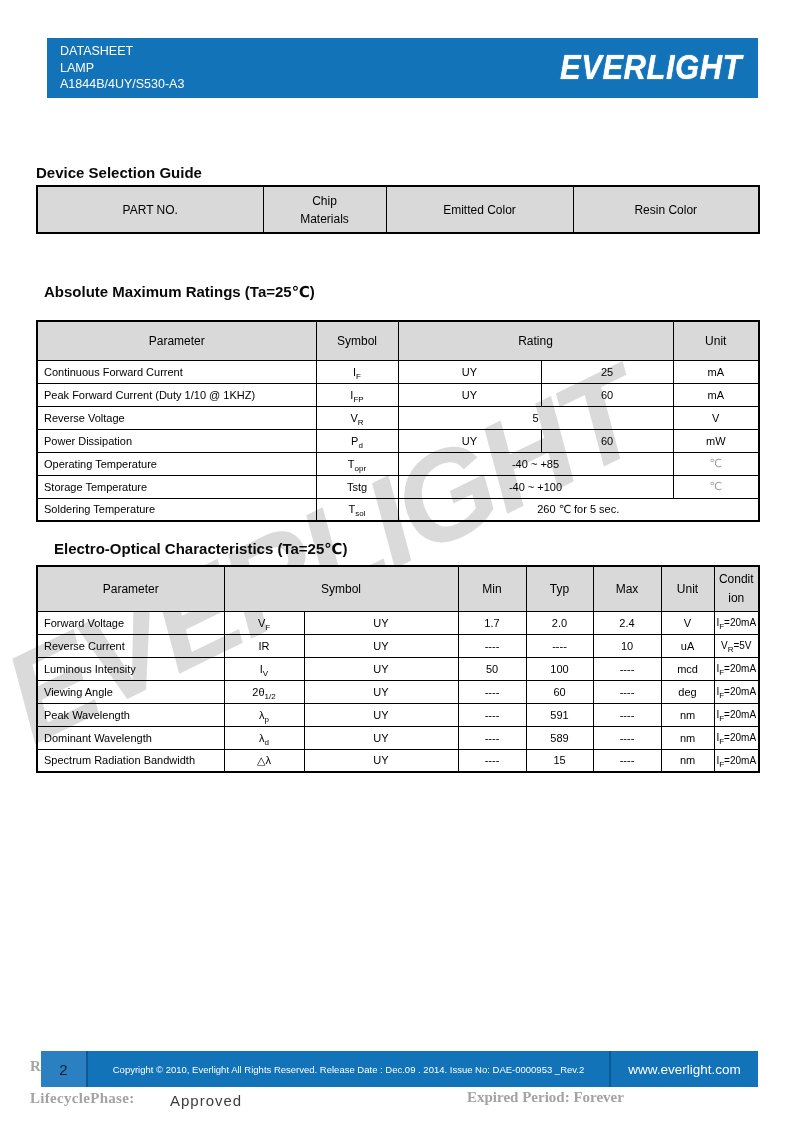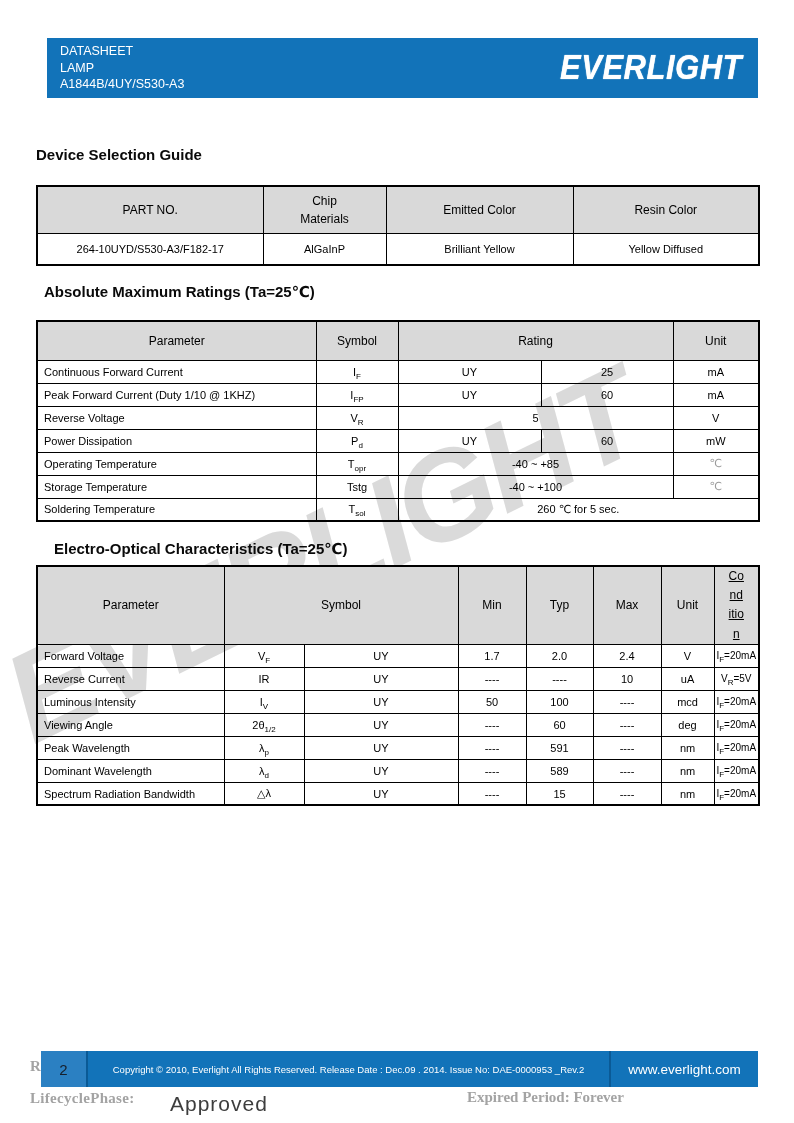--- a/index.html
+++ b/index.html
@@ -14,21 +14,21 @@
 
   
   .header-bar{left:47px;top:38px;width:711px;height:60px;background:#1273b9;
     display:flex;justify-content:space-between;align-items:center;padding:0 16px 0 13px;}
   .header-lines{color:#ffffff;font-size:12.5px;line-height:1.35;}
   .logo{color:#fff;font-size:31px;font-weight:bold;font-style:italic;letter-spacing:0.5px;
     transform:scaleY(1.12);text-shadow:0 0 1px #fff;}
 
   
   .sec-title{font-size:15px;font-weight:bold;color:#0a0a0a;}
-  .t1{left:36px;top:146px;}
+  .t1{left:36px;top:164px;}
   .t2{left:44px;top:283px;}
   .t3{left:54px;top:540px;}
 
   
   table{border-collapse:collapse;table-layout:fixed;border:2px solid #000;background:transparent;}
   td,th{border:1px solid #000;font-size:11px;overflow:hidden;vertical-align:middle;}
   th{background:#d9d9d9;font-weight:normal;font-size:12px;text-align:center;line-height:1.5;}
   .c{text-align:center;}
   .pl{text-align:left;padding-left:6px;}
   sub{font-size:8px;line-height:0;}
@@ -36,35 +36,35 @@
   #tbl1{left:36px;top:185px;width:722px;}
   #tbl1 th{height:47px;}
   #tbl1 td{height:32px;}
   #tbl2{left:36px;top:320px;width:722px;}
   #tbl2 th{height:39px;}
   #tbl2 td{height:23px;}
   #tbl3{left:36px;top:565px;width:722px;}
   #tbl3 th{height:45px;}
   #tbl3 td{height:23px;}
   #tbl3 td.cond{font-size:10px;text-align:center;}
-  #tbl3 th.cond-h{word-break:break-all;line-height:1.6;padding:0 14px;text-decoration:underline;}
+  #tbl3 th.cond-h{word-break:break-all;line-height:1.6;padding:0 4px;}
   .unit-gray{color:#9a9a9a;}
 
   
   .footer-bar{left:41px;top:1051px;width:717px;height:36px;background:#1273b9;display:flex;z-index:10;}
   .pagebox{width:47px;background:#2b80c2;color:#161f2c;font-size:15px;
     display:flex;align-items:center;justify-content:center;border-right:2px solid #0a5a96;}
   .copy{flex:1;color:#fff;font-size:9.5px;display:flex;align-items:center;justify-content:center;
     border-right:2px solid #0a5a96;padding:0 18px;white-space:nowrap;}
   .web{width:147px;color:#fff;font-size:13.5px;display:flex;align-items:center;justify-content:center;border-radius:13px;}
   .stamp{font-family:"Liberation Serif","DejaVu Serif",serif;font-weight:bold;color:#a3a3a3;font-size:15px;z-index:5;white-space:nowrap;}
   .frag-r{left:30px;top:1058px;z-index:5;}
   .lifecycle{left:30px;top:1090px;letter-spacing:0.3px;}
   .approved{left:170px;top:1092px;font-family:"Liberation Sans","DejaVu Sans",sans-serif;
-    font-weight:normal;color:#3d3d3d;font-size:21px;letter-spacing:1px;z-index:5;}
+    font-weight:normal;color:#3d3d3d;font-size:15px;letter-spacing:1px;z-index:5;}
   .expired{left:467px;top:1089px;text-align:center;}
 </style>
 </head>
 <body>
 
 <div class="abs watermark">EVERLIGHT</div>
 
 <div class="abs header-bar">
   <div class="header-lines">
     <div>DATASHEET</div>
@@ -81,26 +81,20 @@
       <col style="width:123px">
       <col style="width:187px">
       <col style="width:186px">
     </colgroup>
   <tbody>
       <tr>
     <th>PART NO.</th>
     <th><span class="narrow-th">Chip Materials</span></th>
     <th>Emitted Color</th>
     <th>Resin Color</th>
-  </tr>
-  <tr>
-    <td class="c">264-10UYD/S530-A3/F182-17</td>
-    <td class="c">AlGaInP</td>
-    <td class="c">Brilliant Yellow</td>
-    <td class="c">Yellow Diffused</td>
   </tr>
 </tbody>
   </table>
 
 <div class="abs sec-title t2">Absolute Maximum Ratings (Ta=25℃)</div>
 <table class="abs" id="tbl2">
   <colgroup>
       <col style="width:279px">
       <col style="width:82px">
       <col style="width:143px">

